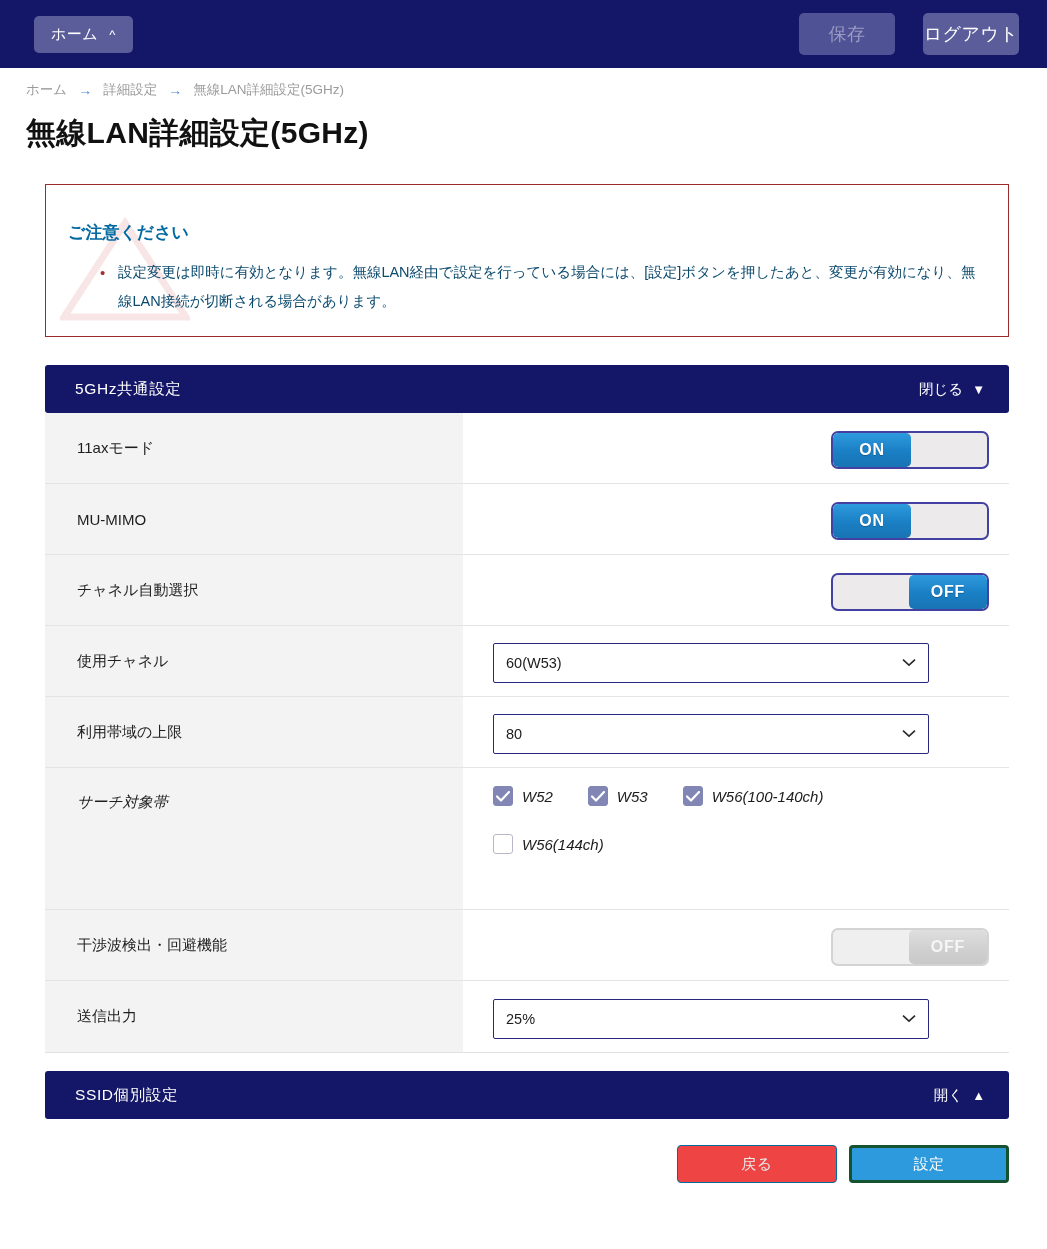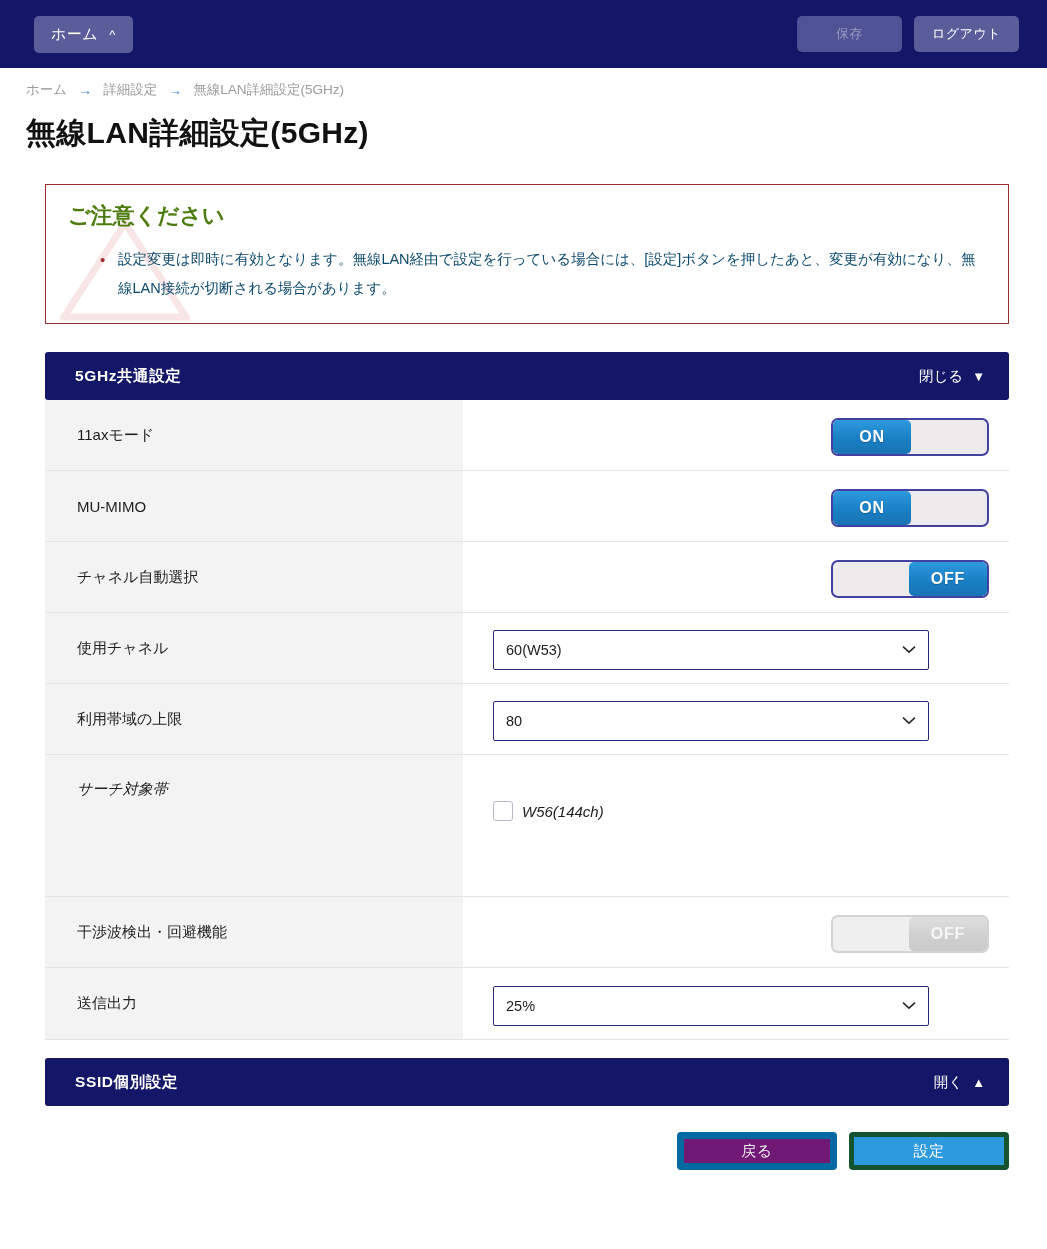--- a/index.html
+++ b/index.html
@@ -40,27 +40,28 @@
   }
   .home-btn .caret { font-size: 13px; line-height: 1; }
   .topbar-right {
     margin-left: auto;
     display: flex;
     gap: 12px;
   }
   .tb-btn {
     border: none;
     border-radius: 5px;
-    font-size: 13px;
+    font-size: 18px;
     font-family: inherit;
     padding: 9px 0;
-    width: 105px;
+    width: 96px;
     text-align: center;
     cursor: pointer;
     letter-spacing: 0.5px;
+    margin-left: 16px;
   }
   .tb-btn.disabled {
     background: #4f5294;
     color: #9a9cc4;
     cursor: default;
   }
   .tb-btn.active {
     background: #5b5d9b;
     color: #ffffff;
   }
@@ -98,25 +99,26 @@
   .warn-tri {
     position: absolute;
     left: 14px;
     top: 32px;
     width: 130px;
     height: 105px;
     opacity: 0.28;
     pointer-events: none;
   }
   .warn-title {
-    color: #4d7c0f;
-    font-size: 22px;
+    color: #0369a1;
+    font-size: 17px;
     font-weight: bold;
     position: relative;
     z-index: 2;
+    margin-top: 20px;
   }
   .warn-list {
     margin: 14px 0 0 0;
     padding: 0 0 0 22px;
     position: relative;
     z-index: 2;
   }
   .warn-list li {
     color: #0c4a6e;
     font-size: 14.5px;
@@ -142,21 +144,21 @@
     color: #ffffff;
     height: 48px;
     display: flex;
     align-items: center;
     padding: 0 24px 0 30px;
     border-radius: 3px;
     cursor: pointer;
   }
   .section-bar .s-title {
     font-size: 15.5px;
-    font-weight: bold;
+    font-weight: normal;
     letter-spacing: 0.6px;
   }
   .section-bar .s-toggle {
     margin-left: auto;
     font-size: 14.5px;
     display: inline-flex;
     align-items: center;
     gap: 9px;
   }
   .section-bar .s-toggle .chev { font-size: 13px; }
@@ -308,28 +310,28 @@
   .foot-btn {
     width: 160px;
     height: 38px;
     border-radius: 4px;
     font-size: 15px;
     font-family: inherit;
     cursor: pointer;
     letter-spacing: 0.6px;
   }
   .foot-btn.back {
-    background: #701a75;
-    border: 7px solid #0369a1;
+    background: #ef4444;
+    border: 1px solid #0369a1;
     color: #eaeaea;
     cursor: default;
   }
   .foot-btn.apply {
     background: #2e9ade;
-    border: 5px solid #14532d;
+    border: 3px solid #14532d;
     color: #ffffff;
   }
   .spacer-bottom { height: 30px; }
 </style>
 </head>
 <body>
 
 <div class="topbar">
   <button class="home-btn">
     <span>ホーム</span>
@@ -418,20 +420,50 @@
         <svg class="chev-icon" width="14" height="9" viewBox="0 0 14 9">
           <path d="M1 1.5 L7 7 L13 1.5" fill="none" stroke="#2a2a2a" stroke-width="1.6"></path>
         </svg>
       </div>
     </div>
   </div>
 
   <div class="row tall">
     <div class="cell-label">サーチ対象帯</div>
     <div class="cell-value">
+      <div class="cb-line">
+
+        <label class="cb-item">
+          <span class="cb-box checked">
+            <svg class="tick" width="14" height="11" viewBox="0 0 14 11">
+              <path d="M1 5.5 L5 9.5 L13 1" fill="none" stroke="#ffffff" stroke-width="2.2" stroke-linecap="round" stroke-linejoin="round"></path>
+            </svg>
+          </span>
+          <span>W52</span>
+        </label>
+
+        <label class="cb-item">
+          <span class="cb-box checked">
+            <svg class="tick" width="14" height="11" viewBox="0 0 14 11">
+              <path d="M1 5.5 L5 9.5 L13 1" fill="none" stroke="#ffffff" stroke-width="2.2" stroke-linecap="round" stroke-linejoin="round"></path>
+            </svg>
+          </span>
+          <span>W53</span>
+        </label>
+
+        <label class="cb-item">
+          <span class="cb-box checked">
+            <svg class="tick" width="14" height="11" viewBox="0 0 14 11">
+              <path d="M1 5.5 L5 9.5 L13 1" fill="none" stroke="#ffffff" stroke-width="2.2" stroke-linecap="round" stroke-linejoin="round"></path>
+            </svg>
+          </span>
+          <span>W56(100-140ch)</span>
+        </label>
+
+      </div>
       <div class="cb-line second">
         <label class="cb-item">
           <span class="cb-box unchecked">
             
           </span>
           <span>W56(144ch)</span>
         </label>
       </div>
     </div>
   </div>

